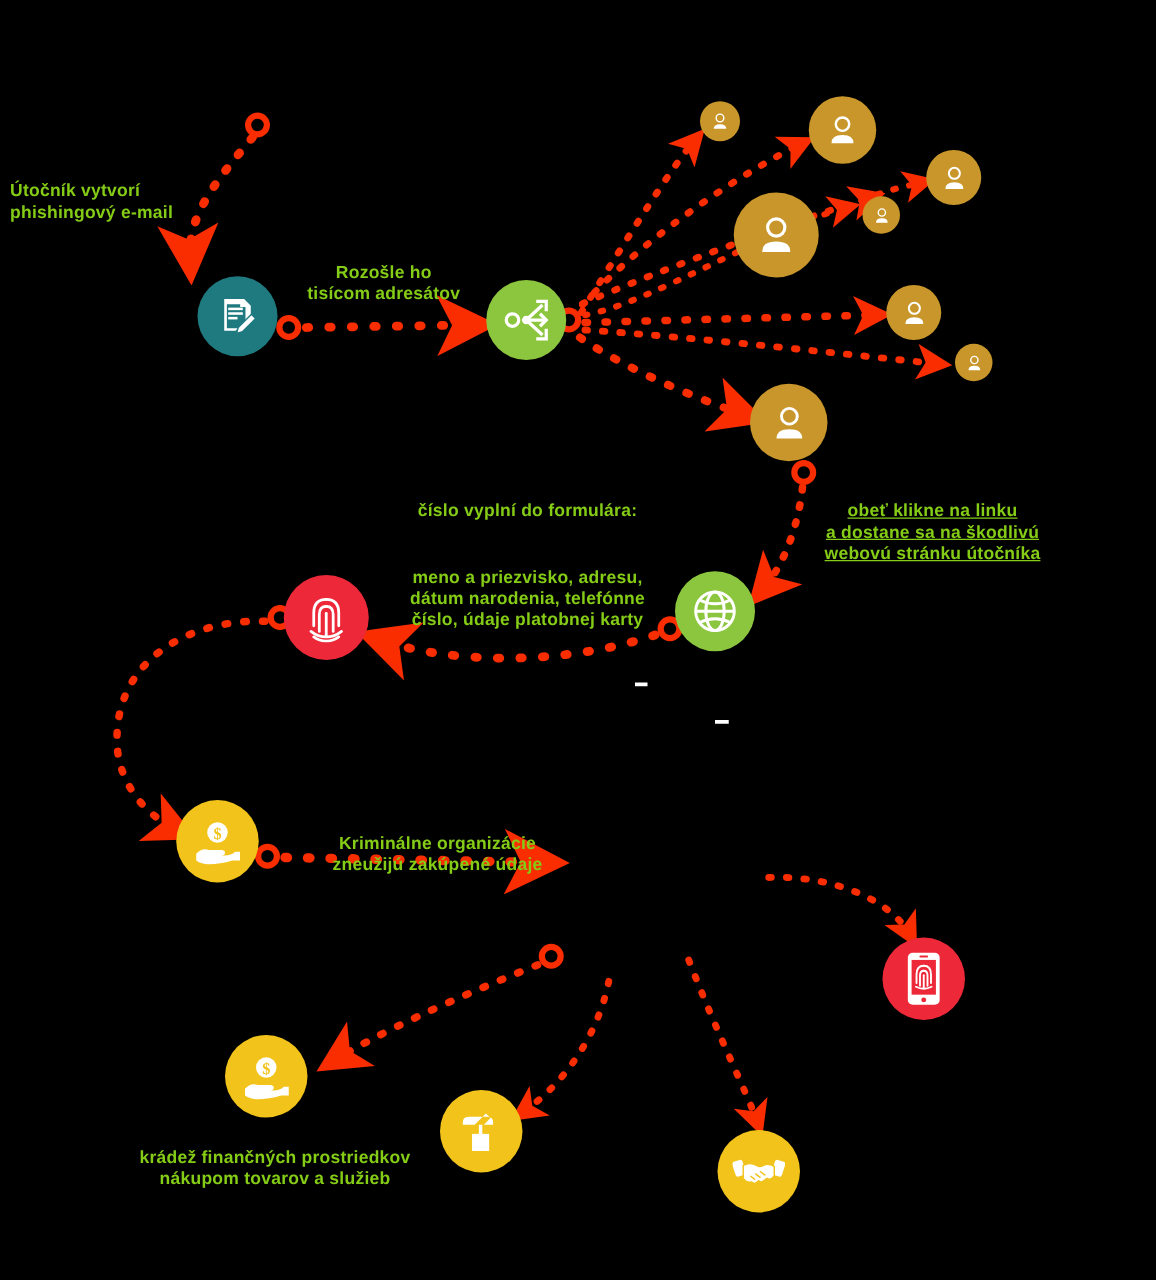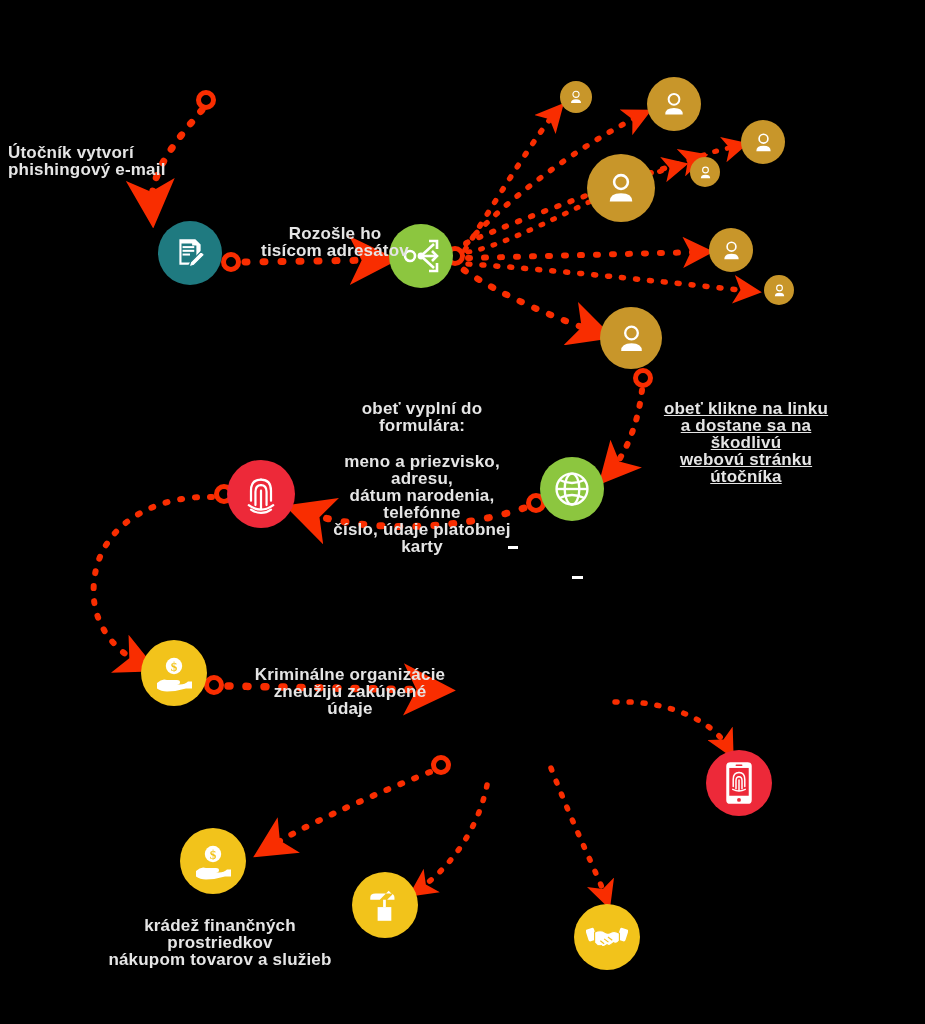--- a/index.html
+++ b/index.html
@@ -12,24 +12,24 @@
     width: 925px;
     height: 1024px;
     background: #000000;
     overflow: hidden;
     font-family: "Liberation Sans", sans-serif;
   }
   #scene { position: absolute; left: 0; top: 0; width: 925px; height: 1024px; }
 
   .label {
     position: absolute;
-    color: #e5e5e5;
+    color: #84cc16;
     font-family: "Liberation Sans", sans-serif;
     font-weight: bold;
-    font-size: 17px;
+    font-size: 14px;
     line-height: 17px;
     letter-spacing: 0.2px;
     white-space: pre-line;
     pointer-events: none;
   }
   .label.center { text-align: center; }
   .label.left   { text-align: left; }
 
   .node {
     position: absolute;
@@ -308,28 +308,28 @@
           <path d="M19 18 l4.5 3.4"></path>
           <path d="M23 16 l4.5 3.4"></path>
         </g>
       </svg>
     </span>
   </div>
 
   <div class="label left" style="left:8px;top:144px;width:170px;">Útočník vytvorí
 phishingový e-mail</div>
 
-  <div class="label center" style="left:260px;top:209px;width:150px;margin-top:16px;">Rozošle ho
+  <div class="label center" style="left:232px;top:209px;width:150px;">Rozošle ho
 tisícom adresátov</div>
 
   <div class="label center" style="left:656px;top:400px;width:180px;text-decoration:underline;">obeť klikne na linku
 a dostane sa na škodlivú
 webovú stránku útočníka</div>
 
-  <div class="label center" style="left:322px;top:400px;width:200px;">obeť vyplní do formulára:</div>
+  <div class="label center" style="left:322px;top:400px;width:200px;">číslo vyplní do formulára:</div>
 
   <div class="label center" style="left:322px;top:437px;width:200px;margin-top:16px;">meno a priezvisko, adresu,
 dátum narodenia, telefónne
 číslo, údaje platobnej karty</div>
 
 
   <div class="label center" style="left:250px;top:630px;width:200px;margin-top:36px;">Kriminálne organizácie
 zneužijú zakúpené údaje</div>
 
 

